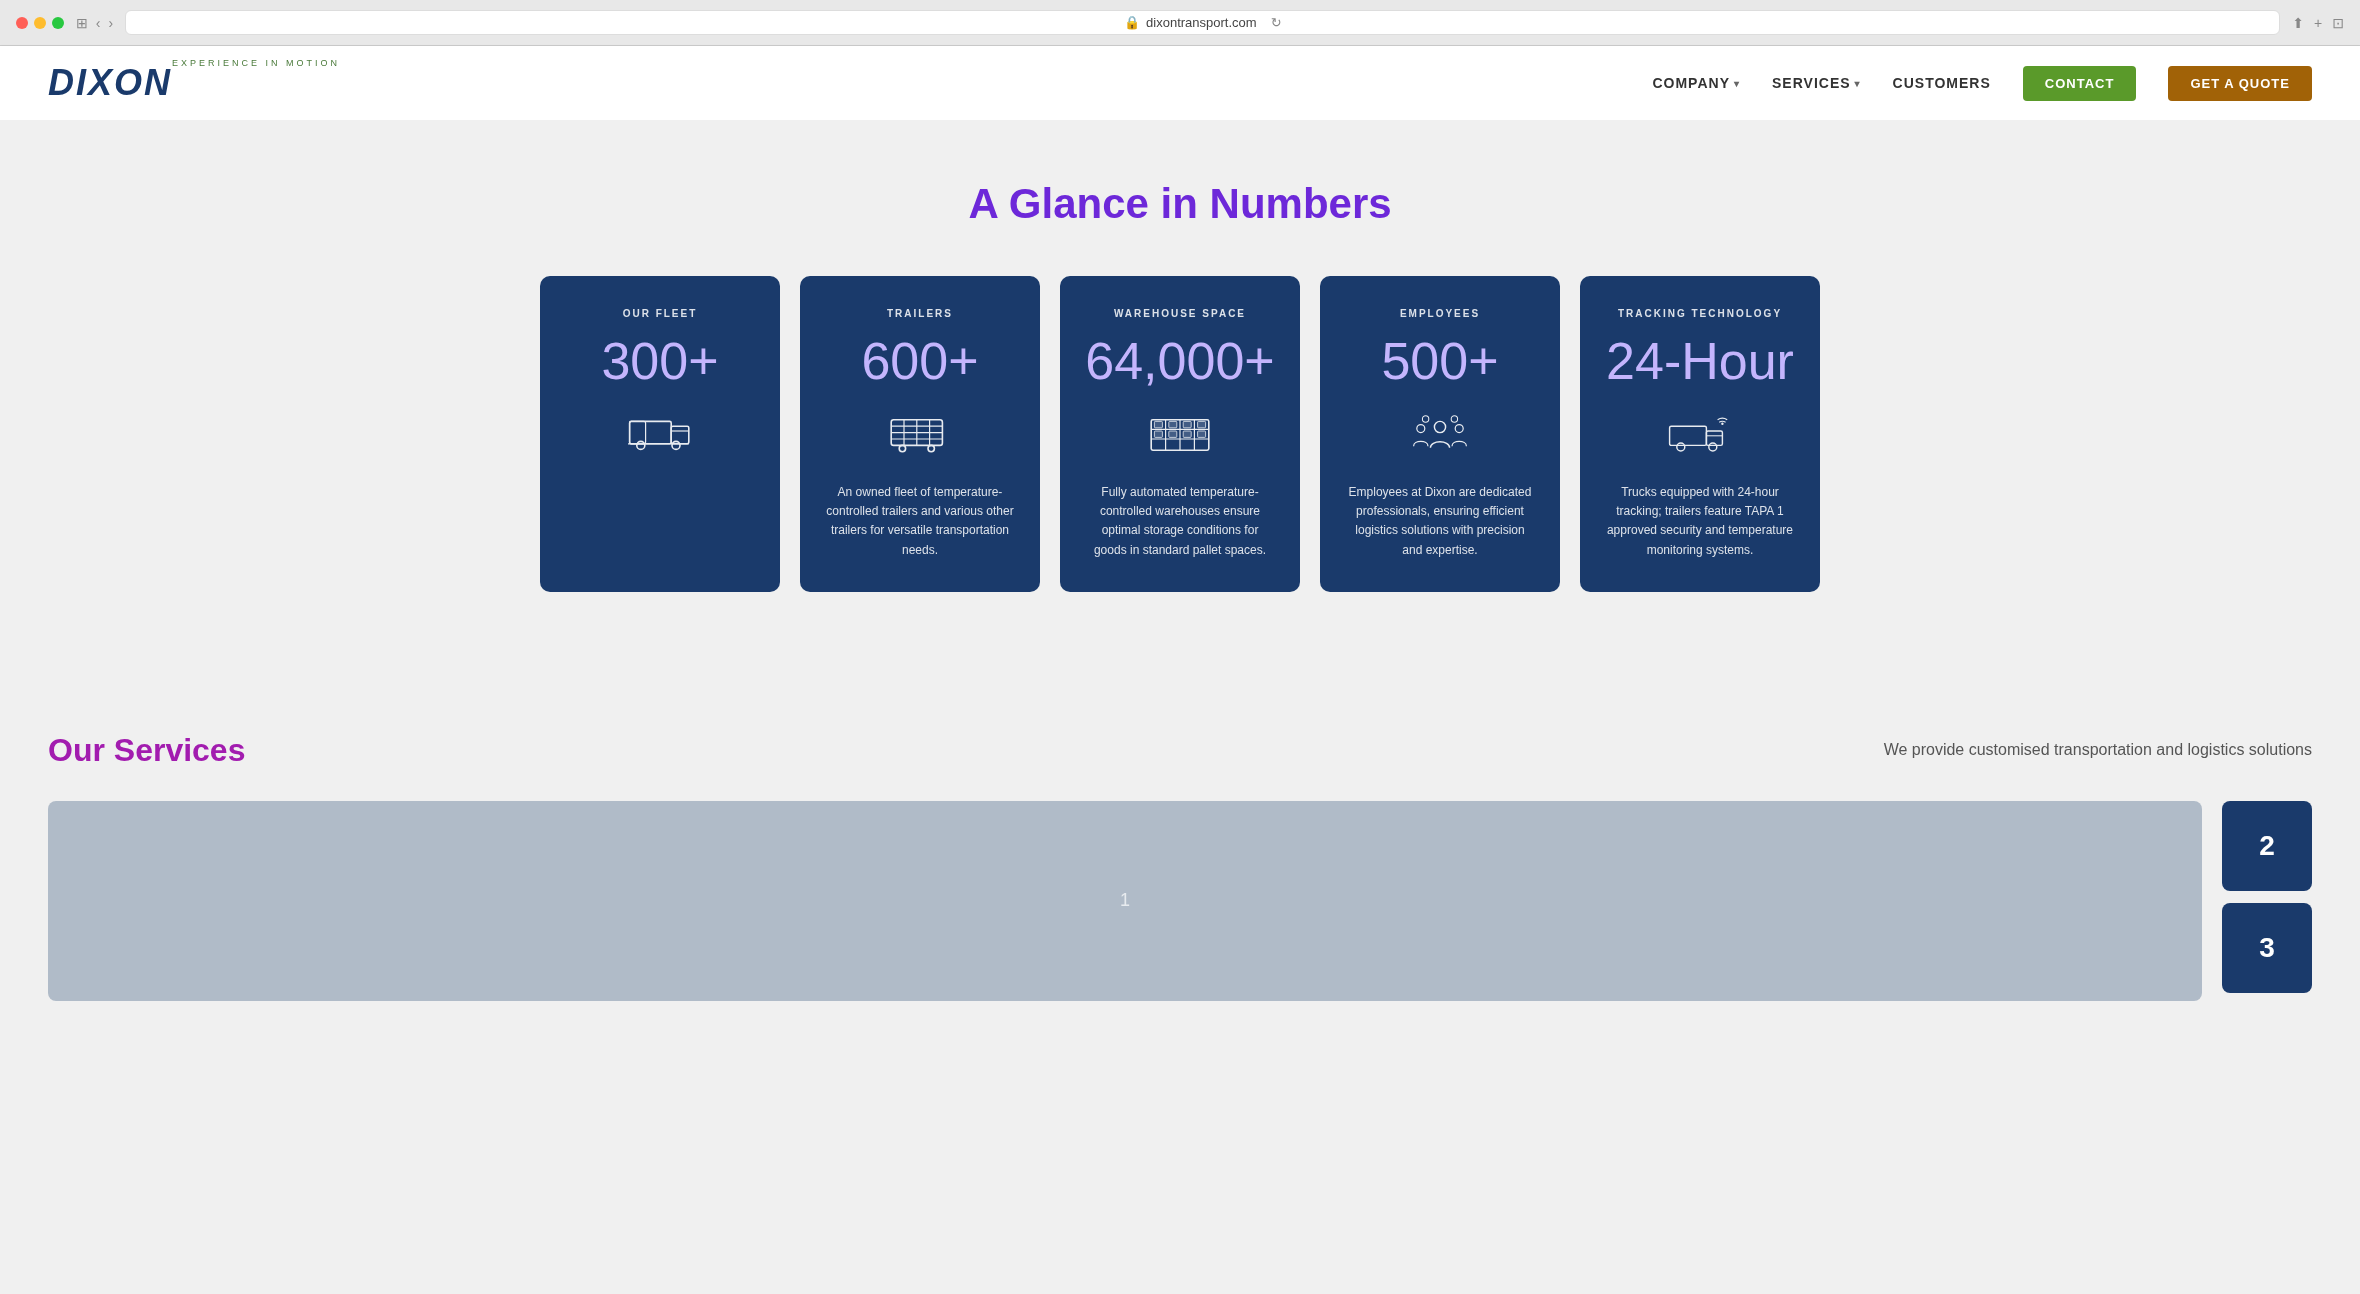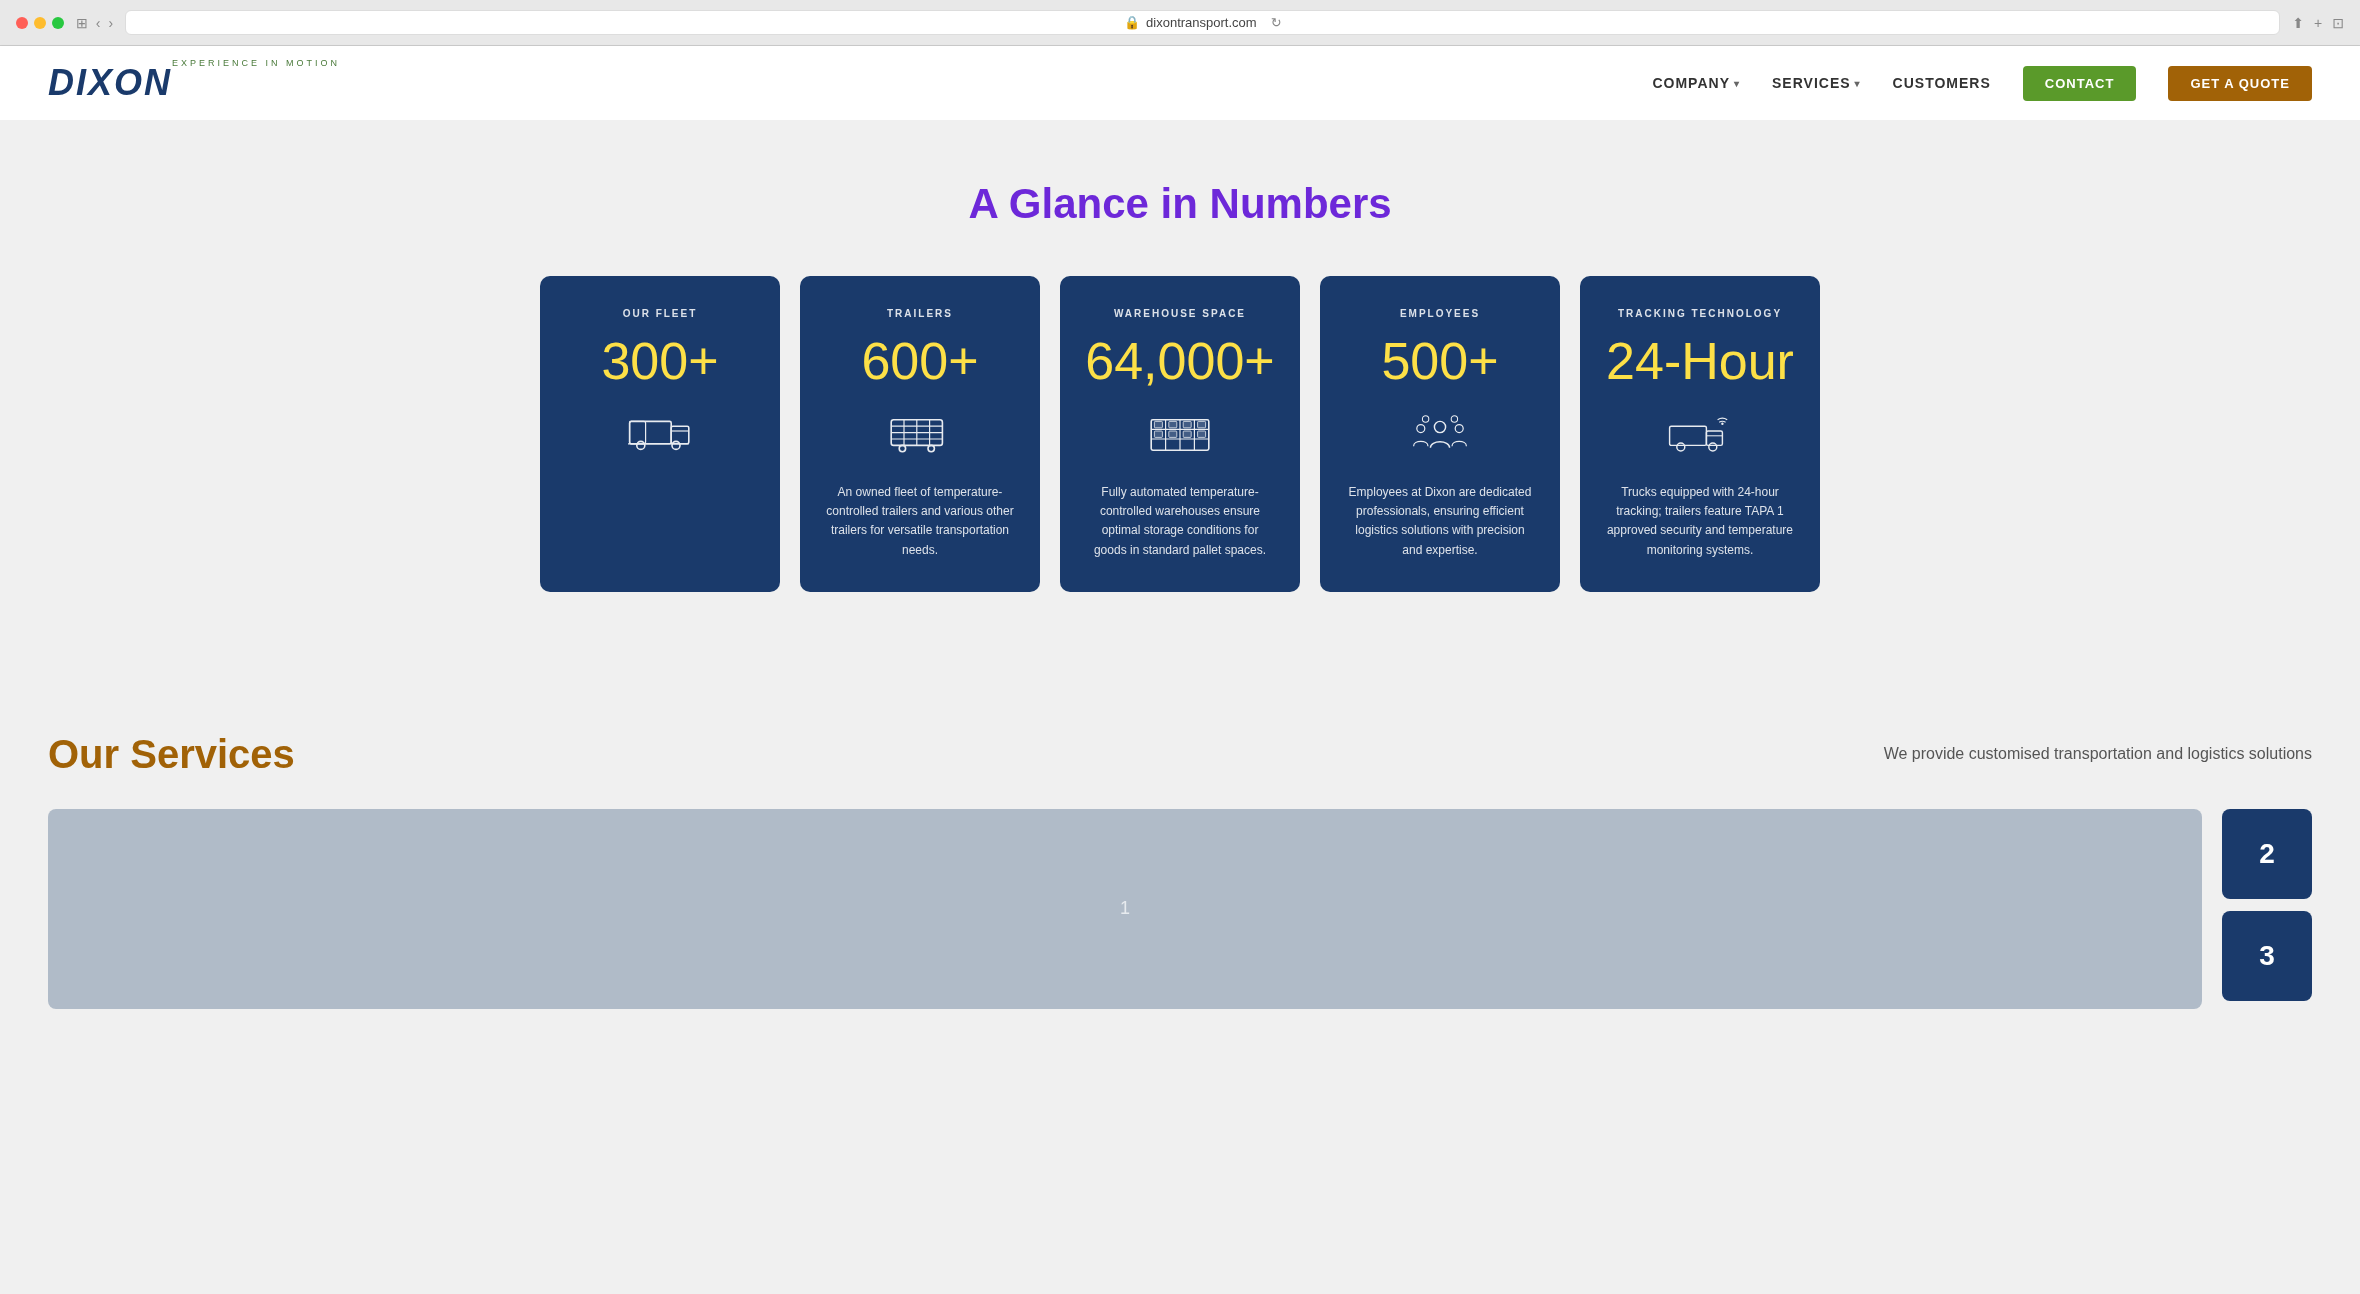--- a/index.html
+++ b/index.html
@@ -133,21 +133,21 @@
       font-weight: 600;
       letter-spacing: 2px;
       text-transform: uppercase;
       color: rgba(255,255,255,0.85);
       text-align: center;
       margin-bottom: 12px;
     }
     .card-number {
       font-size: 52px;
       font-weight: 300;
-      color: #fde047;
+      color: #c4b5fd;
       margin-bottom: 20px;
       text-align: center;
     }
     .card-icon {
       margin-bottom: 20px;
       opacity: 0.9;
     }
     .card-desc {
       font-size: 12px;
       color: rgba(255,255,255,0.85);
@@ -163,23 +163,23 @@
       background: #f0f0f0;
       padding: 60px 48px 40px;
     }
     .services-header {
       display: flex;
       align-items: center;
       justify-content: space-between;
       margin-bottom: 32px;
     }
     .services-title {
-      font-size: 40px;
+      font-size: 32px;
       font-weight: 800;
-      color: #a16207;
+      color: #a21caf;
     }
     .services-sub {
       font-size: 16px;
       color: #555;
     }
     .services-content {
       display: flex;
       gap: 20px;
       align-items: flex-start;
     }

